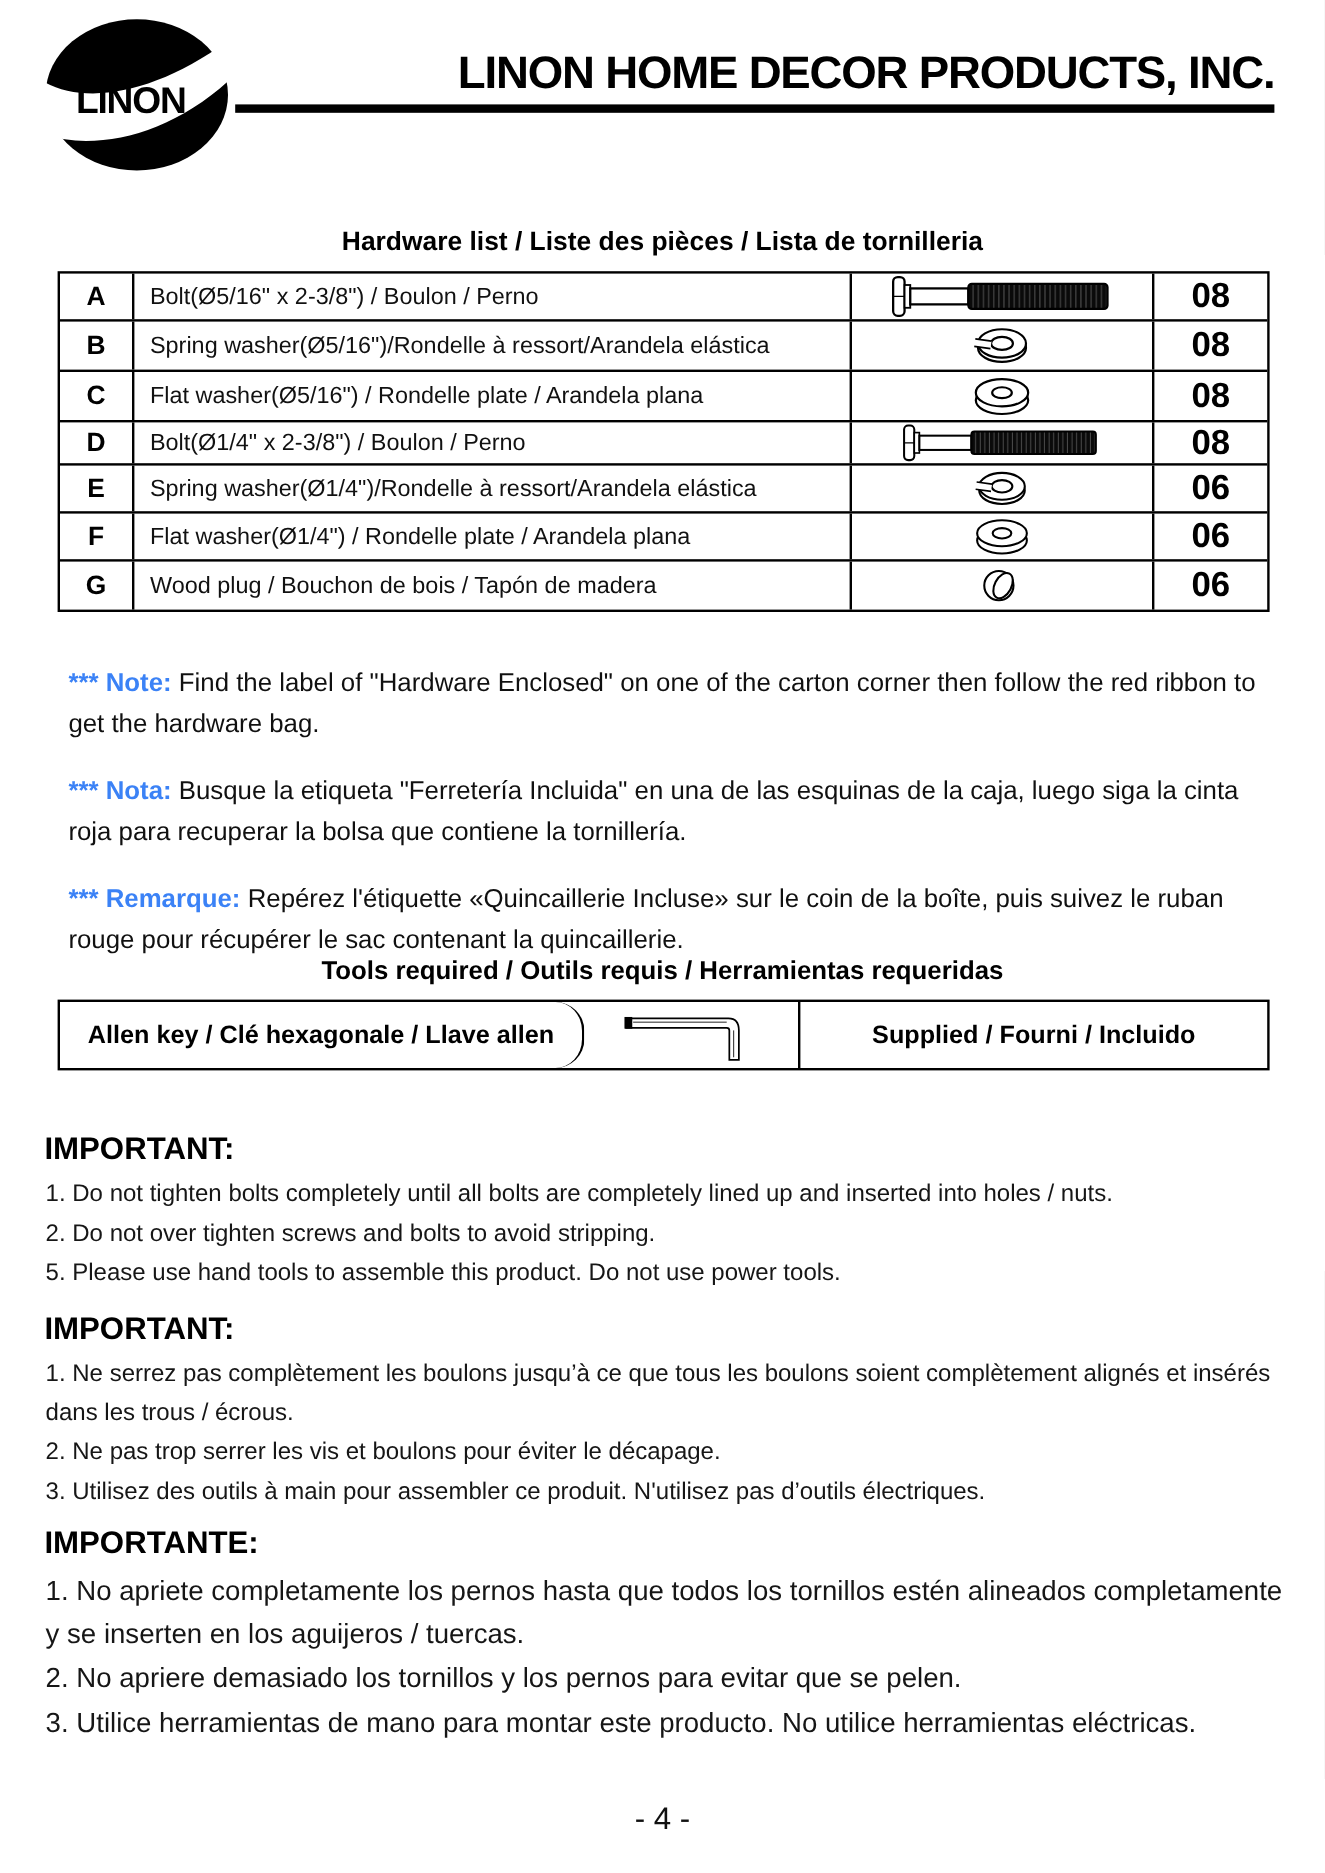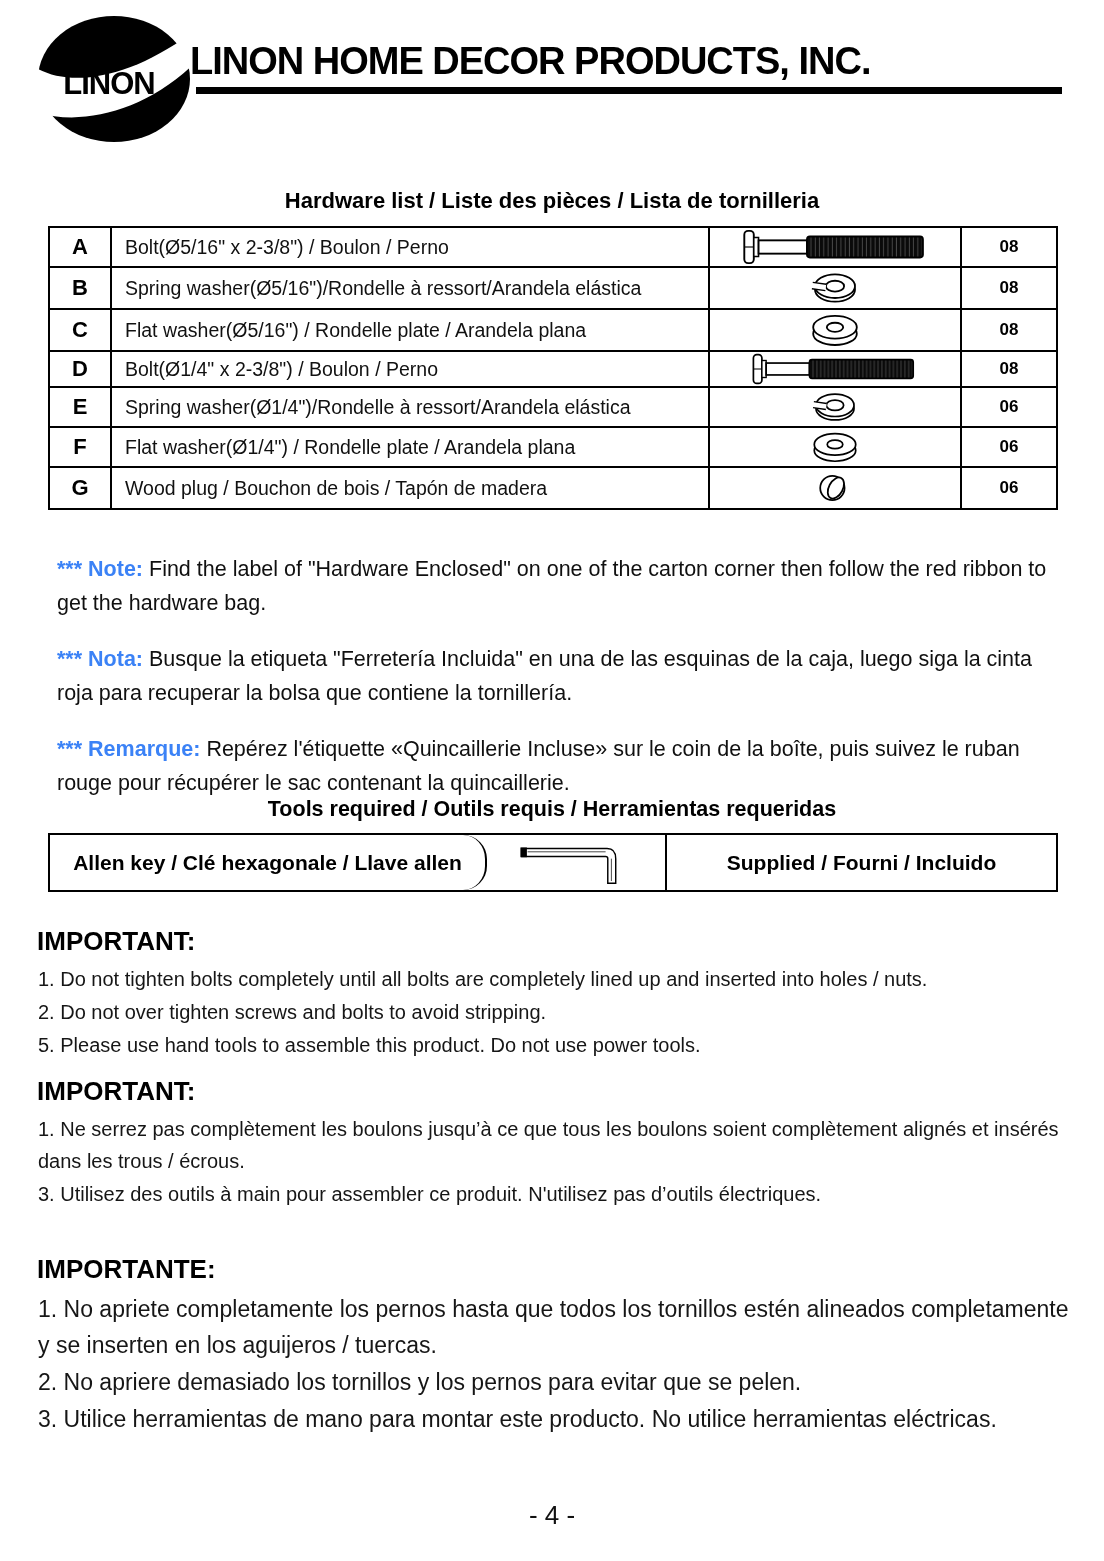--- a/index.html
+++ b/index.html
@@ -9,61 +9,61 @@
     background:#ffffff;
     font-family:"Liberation Sans", sans-serif;
     color:#000;
     margin:0 auto;
     overflow:hidden;
   }
   
   .logo{position:absolute;left:36px;top:14px;width:156px;height:130px;}
   .company-title{
     position:absolute;left:190px;top:40px;width:872px;
-    text-align:left;font-size:38px;font-weight:bold;letter-spacing:-1px;
+    text-align:right;font-size:38px;font-weight:bold;letter-spacing:-1px;
     white-space:nowrap;
   }
   .title-rule{position:absolute;left:196px;top:87px;width:866px;height:7px;background:#000;}
   
   .hw-heading{
     position:absolute;left:0;top:188px;width:1104px;
     text-align:center;font-size:22px;font-weight:bold;
   }
   .hw-table{
     position:absolute;left:48px;top:226px;width:1010px;height:284px;
     border:2.5px solid #000;box-sizing:border-box;
     display:flex;flex-direction:column;
   }
   .hw-row{flex:1;display:flex;border-bottom:2px solid #000;}
   .hw-row:last-child{border-bottom:none;}
   .hw-cell{box-sizing:border-box;display:flex;align-items:center;}
   .cell-letter{width:62px;justify-content:center;border-right:2px solid #000;font-size:22px;font-weight:bold;}
   .cell-desc{width:598px;border-right:2px solid #000;padding-left:13px;font-size:19.5px;color:#111;}
   .cell-icon{width:252px;justify-content:center;border-right:2px solid #000;}
-  .cell-qty{flex:1;justify-content:center;font-size:17px;font-weight:bold;}
+  .cell-qty{flex:1;justify-content:center;font-size:29px;font-weight:bold;}
   
   .notes{position:absolute;left:57px;top:552px;width:1008px;font-size:21.5px;color:#101010;}
   .notes p{margin:0 0 21px 0;line-height:1.6;}
   .note-prefix{font-weight:bold;color:#3b82f6;}
   
   .tools-heading{
     position:absolute;left:0;top:797px;width:1104px;
     text-align:center;font-size:21.5px;font-weight:bold;
   }
   .tools-table{
     position:absolute;left:48px;top:833px;width:1010px;height:59px;
     border:2.5px solid #000;box-sizing:border-box;display:flex;
   }
   .tools-cell{box-sizing:border-box;display:flex;align-items:center;justify-content:center;}
   .tool-name{width:437px;border-right:2px solid #000;font-size:21px;font-weight:bold;border-radius:24px;}
   .tool-icon{width:180px;border-right:2px solid #000;}
   .tool-supplied{flex:1;font-size:21px;font-weight:bold;}
   
   .imp{position:absolute;left:37px;color:#161616;}
-  .imp h2{margin:0 0 6px 0;font-size:26px;font-weight:bold;color:#000;letter-spacing:0;}
+  .imp h2{margin:16px 0 6px 0;font-size:26px;font-weight:bold;color:#000;letter-spacing:0;}
   .imp p{margin:1px;line-height:1.6;}
   .imp-en{top:926px;width:1056px;font-size:20px;}
   .imp-fr{top:1076px;width:1045px;font-size:20px;}
   .imp-es{top:1254px;width:1050px;font-size:23px;}
   .imp-es p{line-height:1.57;}
   
   .page-number{
     position:absolute;left:0;top:1500px;width:1104px;
     text-align:center;font-size:26px;color:#111;
   }
@@ -231,20 +231,21 @@
   <div class="imp imp-en">
     <h2>IMPORTANT:</h2>
     <p>1. Do not tighten bolts completely until all bolts are completely lined up and inserted into holes / nuts.</p>
     <p>2. Do not over tighten screws and bolts to avoid stripping.</p>
     <p>5. Please use hand tools to assemble this product. Do not use power tools.</p>
   </div>
 
   <div class="imp imp-fr">
     <h2>IMPORTANT:</h2>
     <p>1. Ne serrez pas complètement les boulons jusqu’à ce que tous les boulons soient complètement alignés et insérés dans les trous / écrous.</p>
+    <p>2. Ne pas trop serrer les vis et boulons pour éviter le décapage.</p>
     <p>3. Utilisez des outils à main pour assembler ce produit. N'utilisez pas d’outils électriques.</p>
   </div>
 
   <div class="imp imp-es">
     <h2>IMPORTANTE:</h2>
     <p>1. No apriete completamente los pernos hasta que todos los tornillos estén alineados completamente y se inserten en los aguijeros / tuercas.</p>
     <p>2. No apriere demasiado los tornillos y los pernos para evitar que se pelen.</p>
     <p>3. Utilice herramientas de mano para montar este producto. No utilice herramientas eléctricas.</p>
   </div>
 

